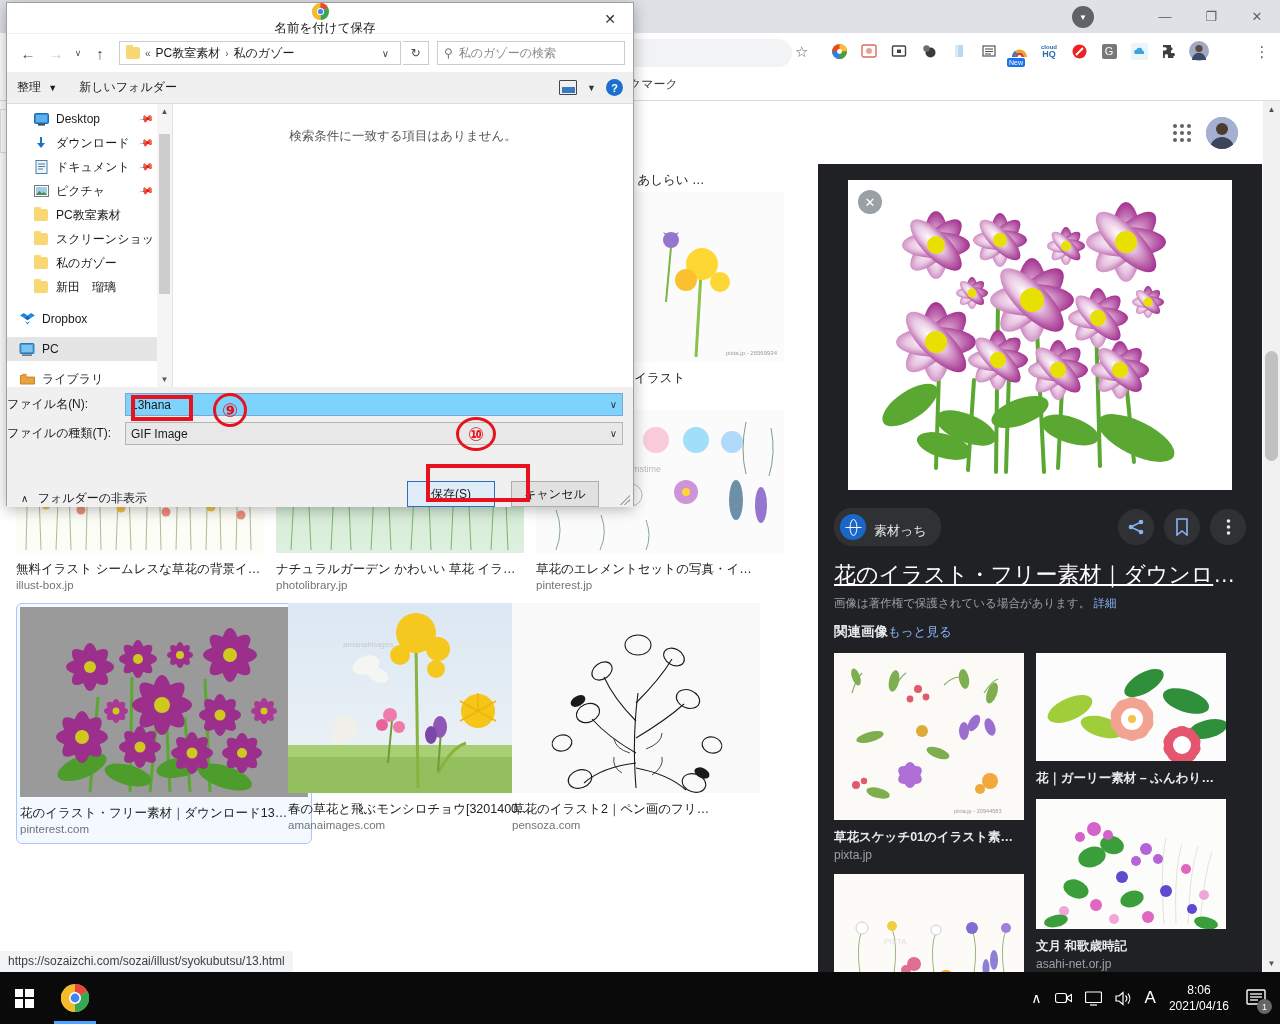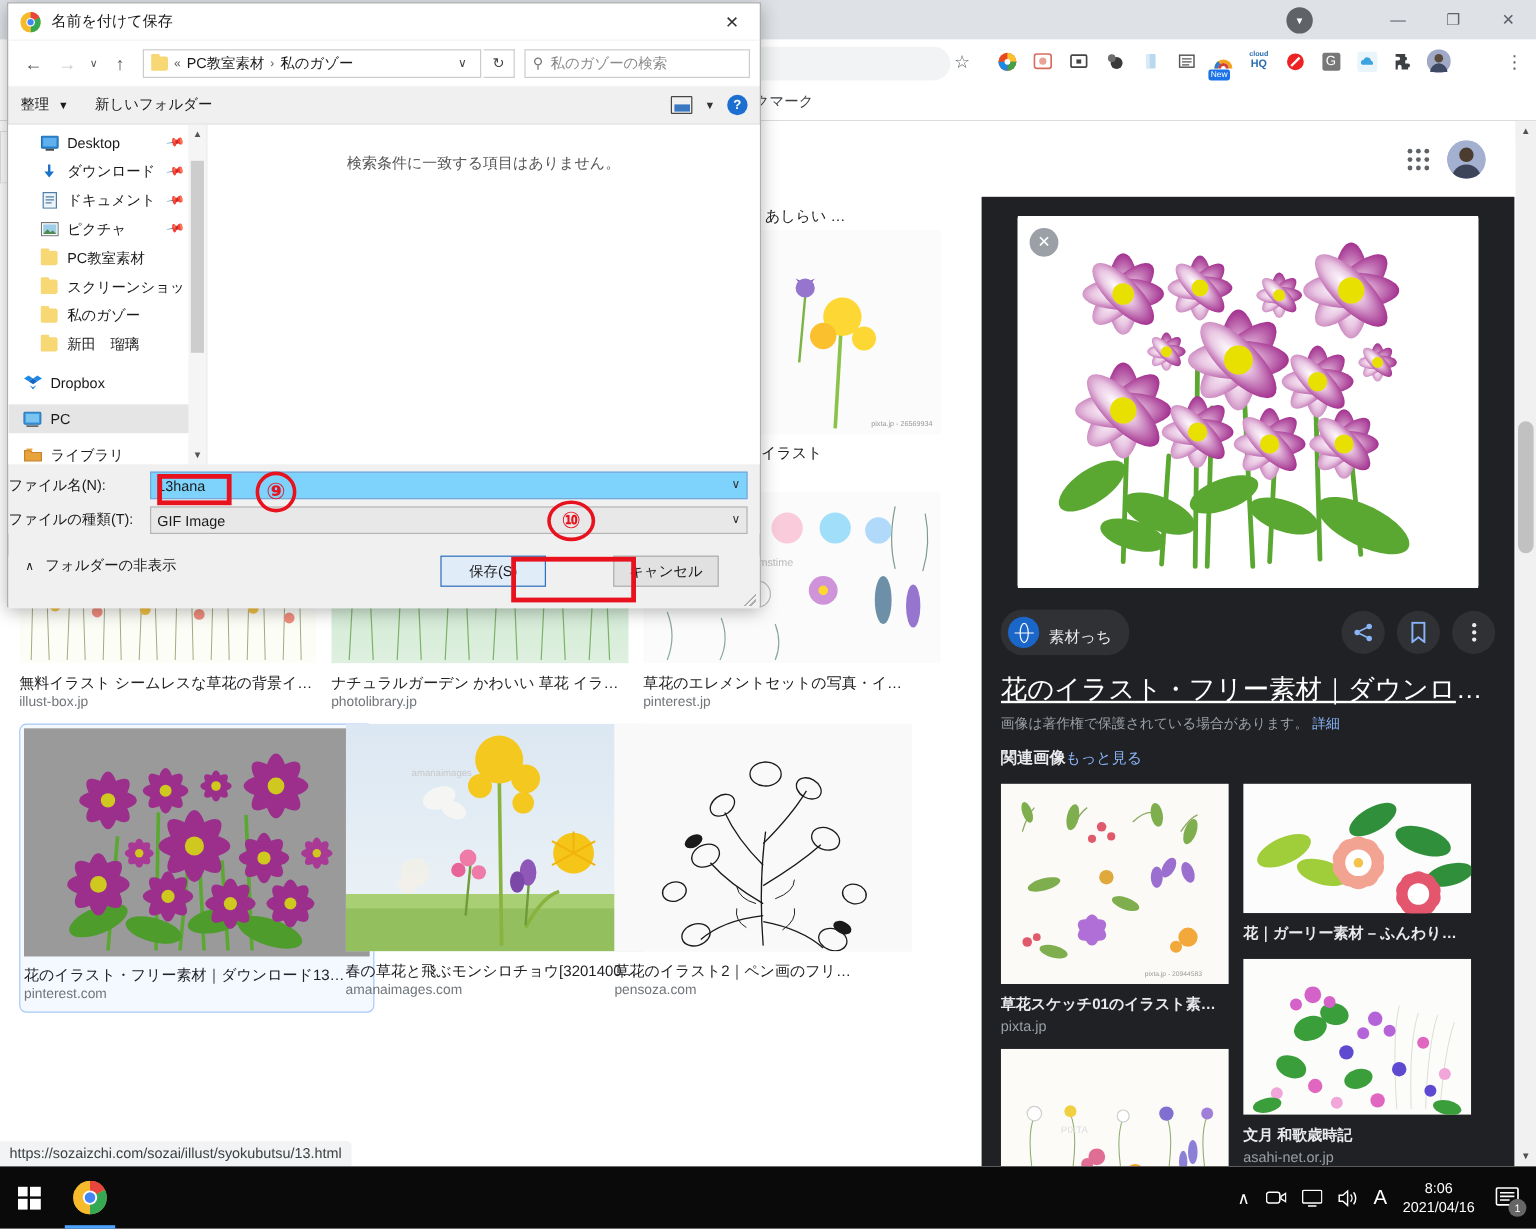--- a/index.html
+++ b/index.html
@@ -117,21 +117,21 @@
     align-items:center; justify-content:center; font-size:8px; color:#505050; background:#f1f1f1; }
 
   
   .statusbar { position:absolute; left:0; bottom:0; background:#f1f3f4; color:#3c4043;
     font-size:12px; padding:3px 8px 4px 8px; border-radius:0 4px 0 0; white-space:nowrap; }
 
   
   #dlg { position:absolute; left:6px; top:2px; width:628px; height:504px;
     background:#f0f0f0; border:1px solid #a0a0a0; box-shadow:0 3px 14px rgba(0,0,0,.30); }
   .dlg-title { height:31px; background:#fff; display:flex; align-items:center; padding-left:10px;
-    border-bottom:1px solid #f0f0f0; }
+    border-bottom:1px solid #f0f0f0;flex-direction:column; }
   .dlg-chrome-ico { width:17px; height:17px; border-radius:50%; margin-right:9px; }
   .dlg-title-text { font-size:12.5px; color:#1a1a1a; }
   .dlg-close { position:absolute; right:0; top:0; width:46px; height:31px; display:flex;
     align-items:center; justify-content:center; color:#333; font-size:14px; }
 
   .dlg-nav { height:38px; background:#fff; display:flex; align-items:center; padding:0 8px; gap:2px; }
   .nav-btn { width:26px; height:26px; display:flex; align-items:center; justify-content:center;
     color:#4f4f4f; font-size:15px; }
   .nav-btn.dim { color:#c9c9c9; }
   .crumb { flex:1; height:24px; background:#fff; border:1px solid #cccccc; display:flex;
@@ -181,21 +181,21 @@
 
   .dlg-fields { position:absolute; left:0; right:0; top:384px; height:58px; background:#f0f0f0; }
   .field-row { display:flex; align-items:center; height:23px; margin-top:6px; }
   .field-label { width:118px; padding-right:7px; font-size:12px; color:#1a1a1a; }
   .field-ctrl { flex:1; height:23px; margin-right:10px; background:#7dd3fc; border:1px solid #7ba7d7;
     display:flex; align-items:center; padding:0 5px; font-size:12px; color:#1a1a1a; }
   .field-ctrl.gray { background:#e8e8e8; border:1px solid #b5b5b5; }
   .field-caret { margin-left:auto; font-size:10px; color:#333; }
 
   .dlg-foot { position:absolute; left:0; right:0; top:460px; height:44px; background:#f0f0f0;
-    display:flex; align-items:flex-start;gap:40px; }
+    display:flex; align-items:flex-end; }
   .hidefolders { font-size:12px; color:#1a1a1a; margin-left:14px; }
   .hidefolders .up { font-size:10px; margin-right:6px; }
   .btn { width:88px; height:26px; border:1px solid #adadad; background:#e1e1e1; font-size:12px;
     color:#1a1a1a; display:flex; align-items:center; justify-content:center; }
   .btn.primary { background:#e1ecf9; border:1px solid #2c6fbb; }
   .btn-save-wrap { margin-left:auto; position:relative; }
   .resize-grip { position:absolute; right:3px; bottom:2px; width:10px; height:10px;
     background:
       linear-gradient(135deg, transparent 46%, #b0b0b0 46%, #b0b0b0 56%, transparent 56%),
       linear-gradient(135deg, transparent 70%, #b0b0b0 70%, #b0b0b0 80%, transparent 80%);

